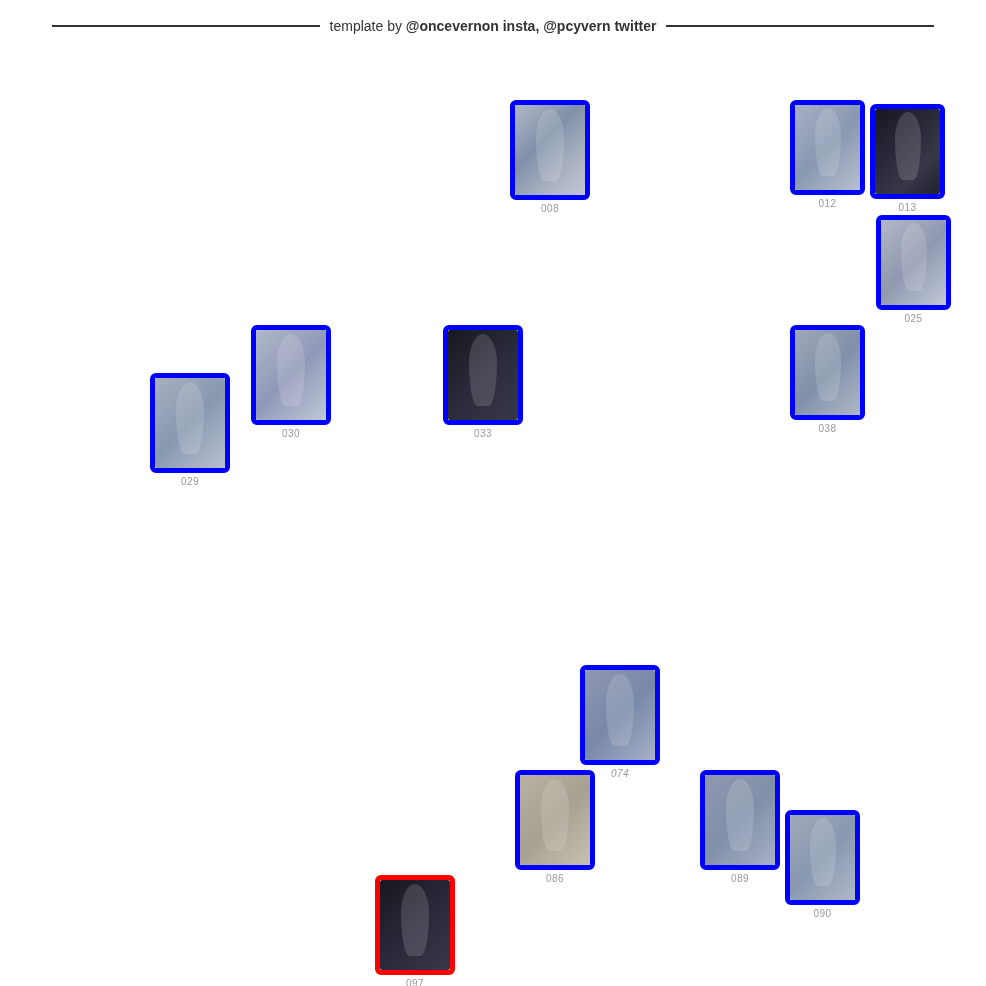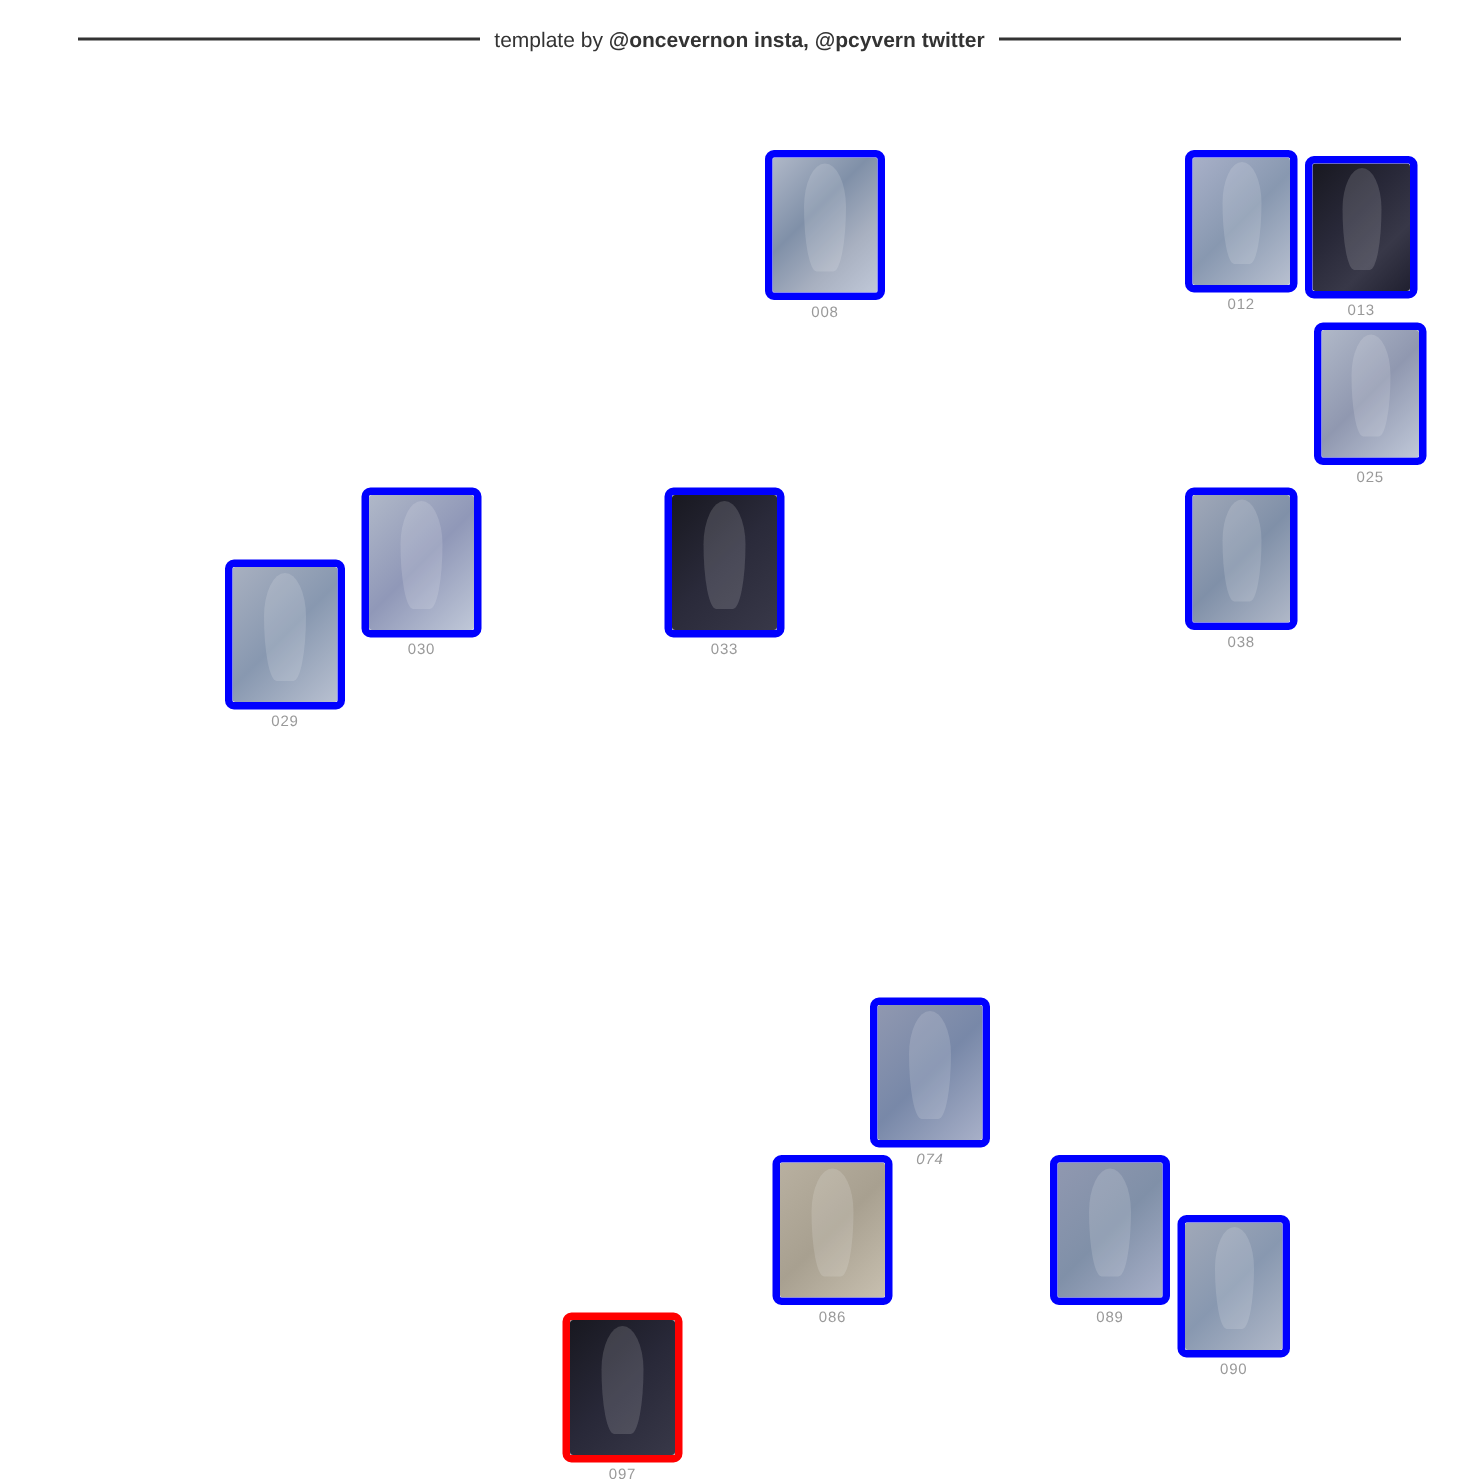--- a/index.html
+++ b/index.html
@@ -148,21 +148,21 @@
         <div class="photo photo-038"></div>
       </div>
       <div class="card-label">038</div>
     </div>
     <div class="card" style="left: 150px; top: 255px; margin-top: 48px;">
       <div class="card-img blue" style="width: 80px; height: 100px;">
         <div class="photo photo-029"></div>
       </div>
       <div class="card-label">029</div>
     </div>
-    <div class="card" style="left: 241px; top: 255px;">
+    <div class="card" style="left: 251px; top: 255px;">
       <div class="card-img blue" style="width: 80px; height: 100px;">
         <div class="photo photo-030"></div>
       </div>
       <div class="card-label">030</div>
     </div>
     <div class="card" style="left: 443px; top: 255px; text-align: right;">
       <div class="card-img blue" style="width: 80px; height: 100px;">
         <div class="photo photo-033"></div>
       </div>
       <div class="card-label">033</div>

